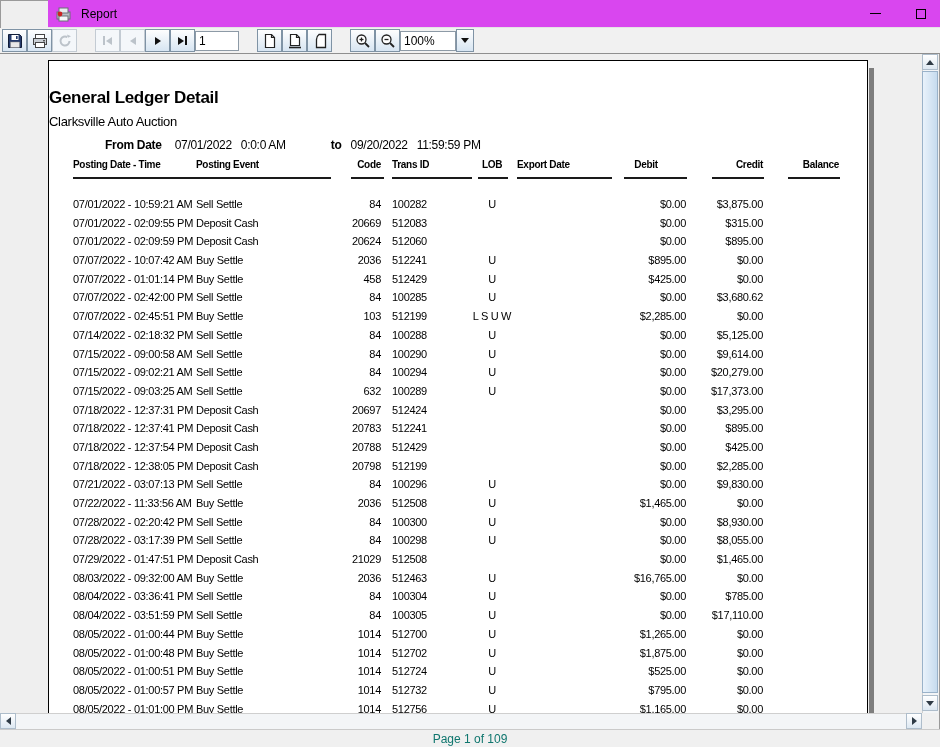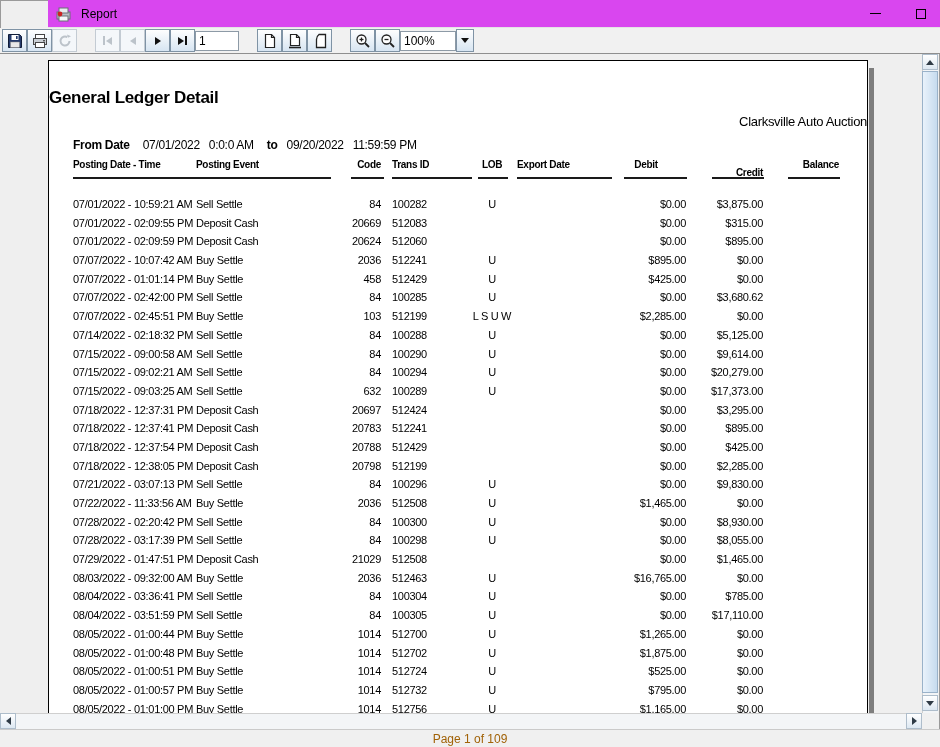--- a/index.html
+++ b/index.html
@@ -55,36 +55,36 @@
         display:flex;align-items:center;justify-content:center;flex:0 0 auto;}
   .tri-d{width:0;height:0;border-left:4px solid transparent;border-right:4px solid transparent;border-top:5px solid #111;}
 
   
   .viewport{position:absolute;left:0;top:54px;width:922px;height:659px;background:#efefef;overflow:hidden;}
   .page{position:absolute;left:48px;top:6px;width:820px;height:720px;background:#fff;border:1px solid #000;}
   .page-shadow{position:absolute;left:869px;top:14px;width:5px;height:712px;background:var(--page-shadow);}
 
   .page *{position:absolute;white-space:nowrap;letter-spacing:-0.3px;color:#000;}
   .r-title{left:0;top:27px;width:818px;text-align:left;font-size:17px;font-weight:bold;}
-  .r-subtitle{left:0;top:53px;width:818px;text-align:right;font-size:13px;}
+  .r-subtitle{left:0;top:53px;width:818px;text-align:left;font-size:13px;}
   .r-fromline{left:24px;top:77px;font-size:12px;}
   .r-fromline span{position:static;letter-spacing:-0.3px;}
-  .fl-b{font-weight:bold;}
+  .fl-b{font-weight:bold;margin-left:32px;}
   .fl-sp{display:inline-block;width:10px;}
   .fl-sp2{display:inline-block;width:6px;}
 
   .r-header{left:0;top:98px;width:818px;height:16px;font-size:10px;font-weight:bold;}
   .r-header span{top:0;}
   .h1{left:24px;} .h2{left:147px;}
   .h3{left:252px;width:80px;text-align:right;}
   .h4{left:343px;}
   .h5{left:413px;width:60px;text-align:center;}
   .h6{left:468px;}
   .h7{left:557px;width:80px;text-align:center;}
-  .h8{left:634px;width:80px;text-align:right;margin-top:8px;}
+  .h8{left:634px;width:80px;text-align:right;}
   .h9{left:710px;width:80px;text-align:right;}
 
   .useg{top:116px;height:2px;background:#1a1a1a;}
   .u1{left:24px;width:134px;} .u2{left:147px;width:135px;} .u3{left:302px;width:33px;}
   .u4{left:343px;width:80px;} .u5{left:429px;width:30px;} .u6{left:468px;width:95px;}
   .u7{left:575px;width:63px;} .u8{left:663px;width:52px;} .u9{left:739px;width:52px;}
 
   .rows{left:0;top:134px;width:818px;height:560px;}
   .row{position:relative;width:818px;height:18.7px;font-size:11px;}
   .cell{top:3px;}
@@ -110,21 +110,21 @@
   .vthumb{position:absolute;left:-1px;top:17px;width:16px;height:622px;border:1px solid #9ab2c9;
           background:linear-gradient(90deg,var(--scroll-thumb-light),var(--scroll-thumb-dark));}
   .hscroll{position:absolute;left:0;top:713px;width:922px;height:16px;background:#f3f5f7;border-top:1px solid #cfcfcf;}
   .hscroll .left{left:0;top:-1px;}
   .hscroll .right{left:906px;top:-1px;}
   .corner{position:absolute;left:922px;top:713px;width:16px;height:16px;background:#f0f0f0;}
 
   
   .statusbar{position:absolute;left:0;top:729px;width:940px;height:18px;background:#f0f0f0;
              border-top:1px solid #cacaca;display:flex;align-items:center;justify-content:center;}
-  .status-text{font-size:12px;color:#a16207;}
+  .status-text{font-size:12px;color:#0f766e;}
 </style>
 </head>
 <body>
 
 <div class="titlebar">
   <span class="app-icon">
     <svg width="18" height="16" viewBox="0 0 18 16">
       <rect x="2" y="6" width="13" height="7" fill="#b9bec4" stroke="#6a7076" stroke-width="1"></rect>
       <rect x="4" y="2" width="9" height="5" fill="#e9ecef" stroke="#6a7076" stroke-width="1"></rect>
       <rect x="4" y="10" width="9" height="5" fill="#f4f6f8" stroke="#6a7076" stroke-width="1"></rect>

